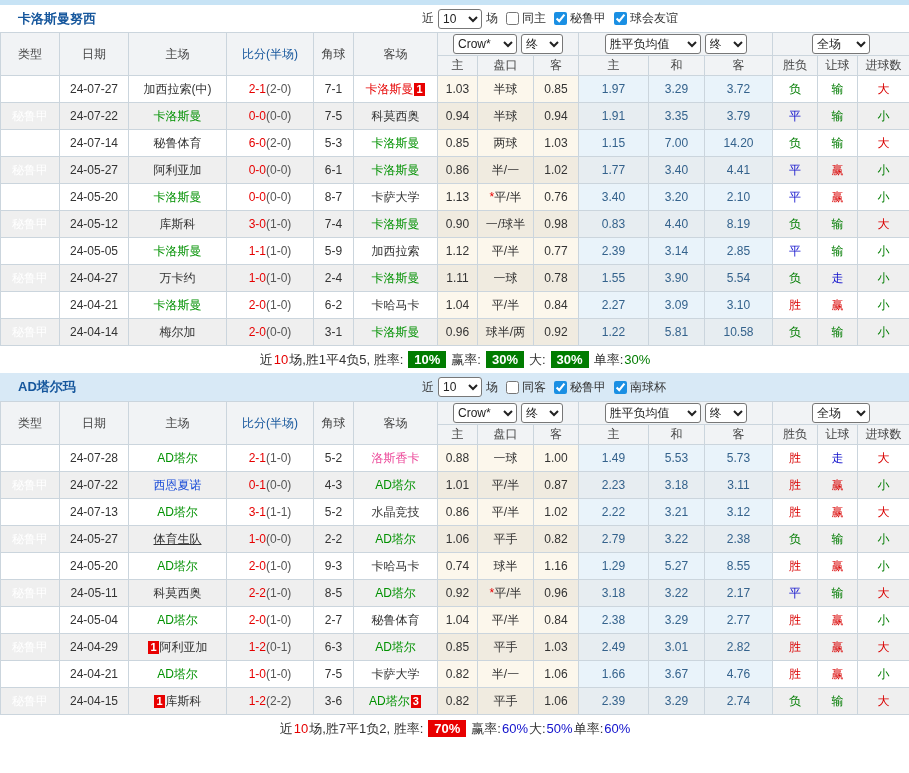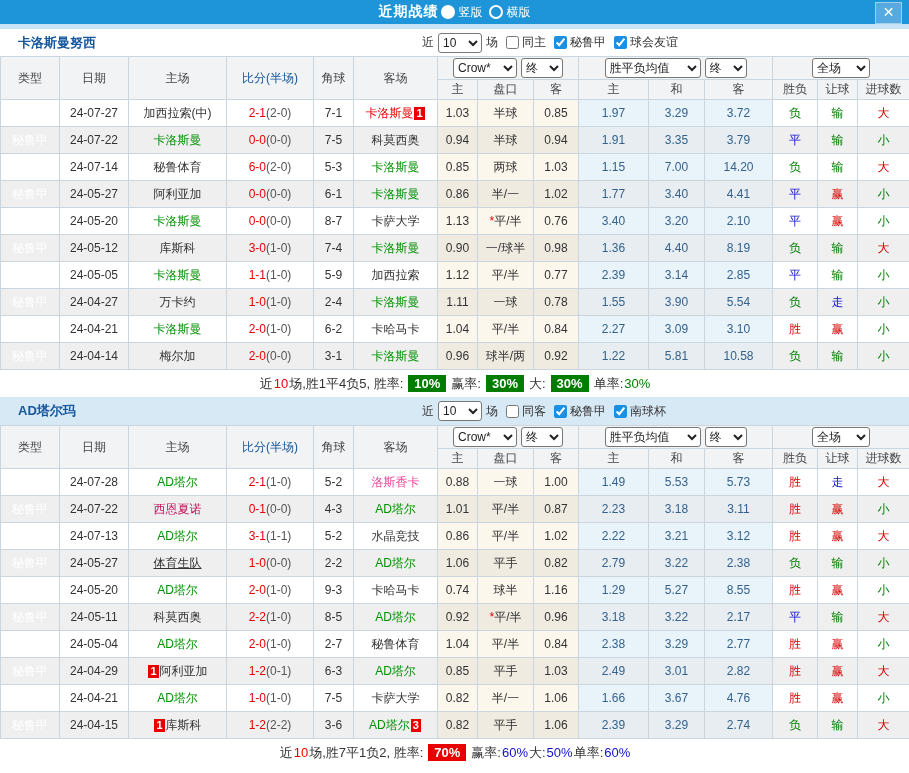--- a/index.html
+++ b/index.html
@@ -47,28 +47,20 @@
   .sm-red{color:#E60000;}
   .sm-green{color:#007C00;}
   .sm-blue{color:#1111CC;}
   .sm-badge-green{background:#007C00;color:#fff;font-weight:bold;padding:1px 6px;margin:0 4px;}
   .sm-badge-red{background:#E80000;color:#fff;font-weight:bold;padding:1px 6px;margin:0 4px;}
 </style>
 </head>
 <body>
 
 <div class="app">
-  <div class="titlebar">
-    <span class="title">近期战绩</span>
-    <span class="radio sel"></span>
-    <span class="rlabel">竖版</span>
-    <span class="radio"></span>
-    <span class="rlabel">横版</span>
-    <div class="close-btn">✕</div>
-  </div>
   <div class="strip"></div>
   <div id="sections">
       <div class="sec-head">
         <span class="team-name">卡洛斯曼努西</span>
         <div class="filter">
           <span>近</span>
           <select style="width: 44px;"><option>10</option></select>
           <span>场</span>
           <input type="checkbox" style="">
           <span>同主</span>
@@ -209,21 +201,21 @@
           <tr>
             <td class="c-type">秘鲁甲</td>
             <td>24-05-12</td>
             <td><span style="color: rgb(51, 51, 51);">库斯科</span></td>
             <td><span class="ft">3-0</span><span class="ht">(1-0)</span></td>
             <td>7-4</td>
             <td><span style="color: rgb(0, 145, 0);">卡洛斯曼</span></td>
             <td class="hcell">0.90</td>
             <td class="hcell"><span>一/球半</span></td>
             <td class="hcell">0.98</td>
-            <td class="wcell wval">1.36</td>
+            <td class="wcell wval">0.83</td>
             <td class="wcell wval">4.40</td>
             <td class="wcell wval">8.19</td>
             <td style="color: rgb(0, 124, 0);">负</td>
             <td style="color: rgb(0, 124, 0);">输</td>
             <td style="color: rgb(217, 0, 0);">大</td>
           </tr>
           <tr>
             <td class="c-type">秘鲁甲</td>
             <td>24-05-05</td>
             <td><span style="color: rgb(0, 145, 0);">卡洛斯曼</span></td>
@@ -375,21 +367,21 @@
             <td class="wcell wval">1.49</td>
             <td class="wcell wval">5.53</td>
             <td class="wcell wval">5.73</td>
             <td style="color: rgb(217, 0, 0);">胜</td>
             <td style="color: rgb(17, 17, 204);">走</td>
             <td style="color: rgb(217, 0, 0);">大</td>
           </tr>
           <tr>
             <td class="c-type">秘鲁甲</td>
             <td>24-07-22</td>
-            <td><span style="color: #be185d;">西恩夏诺</span></td>
+            <td><span style="color: #1d4ed8;">西恩夏诺</span></td>
             <td><span class="ft">0-1</span><span class="ht">(0-0)</span></td>
             <td>4-3</td>
             <td><span style="color: rgb(0, 145, 0);">AD塔尔</span></td>
             <td class="hcell">1.01</td>
             <td class="hcell"><span>平/半</span></td>
             <td class="hcell">0.87</td>
             <td class="wcell wval">2.23</td>
             <td class="wcell wval">3.18</td>
             <td class="wcell wval">3.11</td>
             <td style="color: rgb(217, 0, 0);">胜</td>

